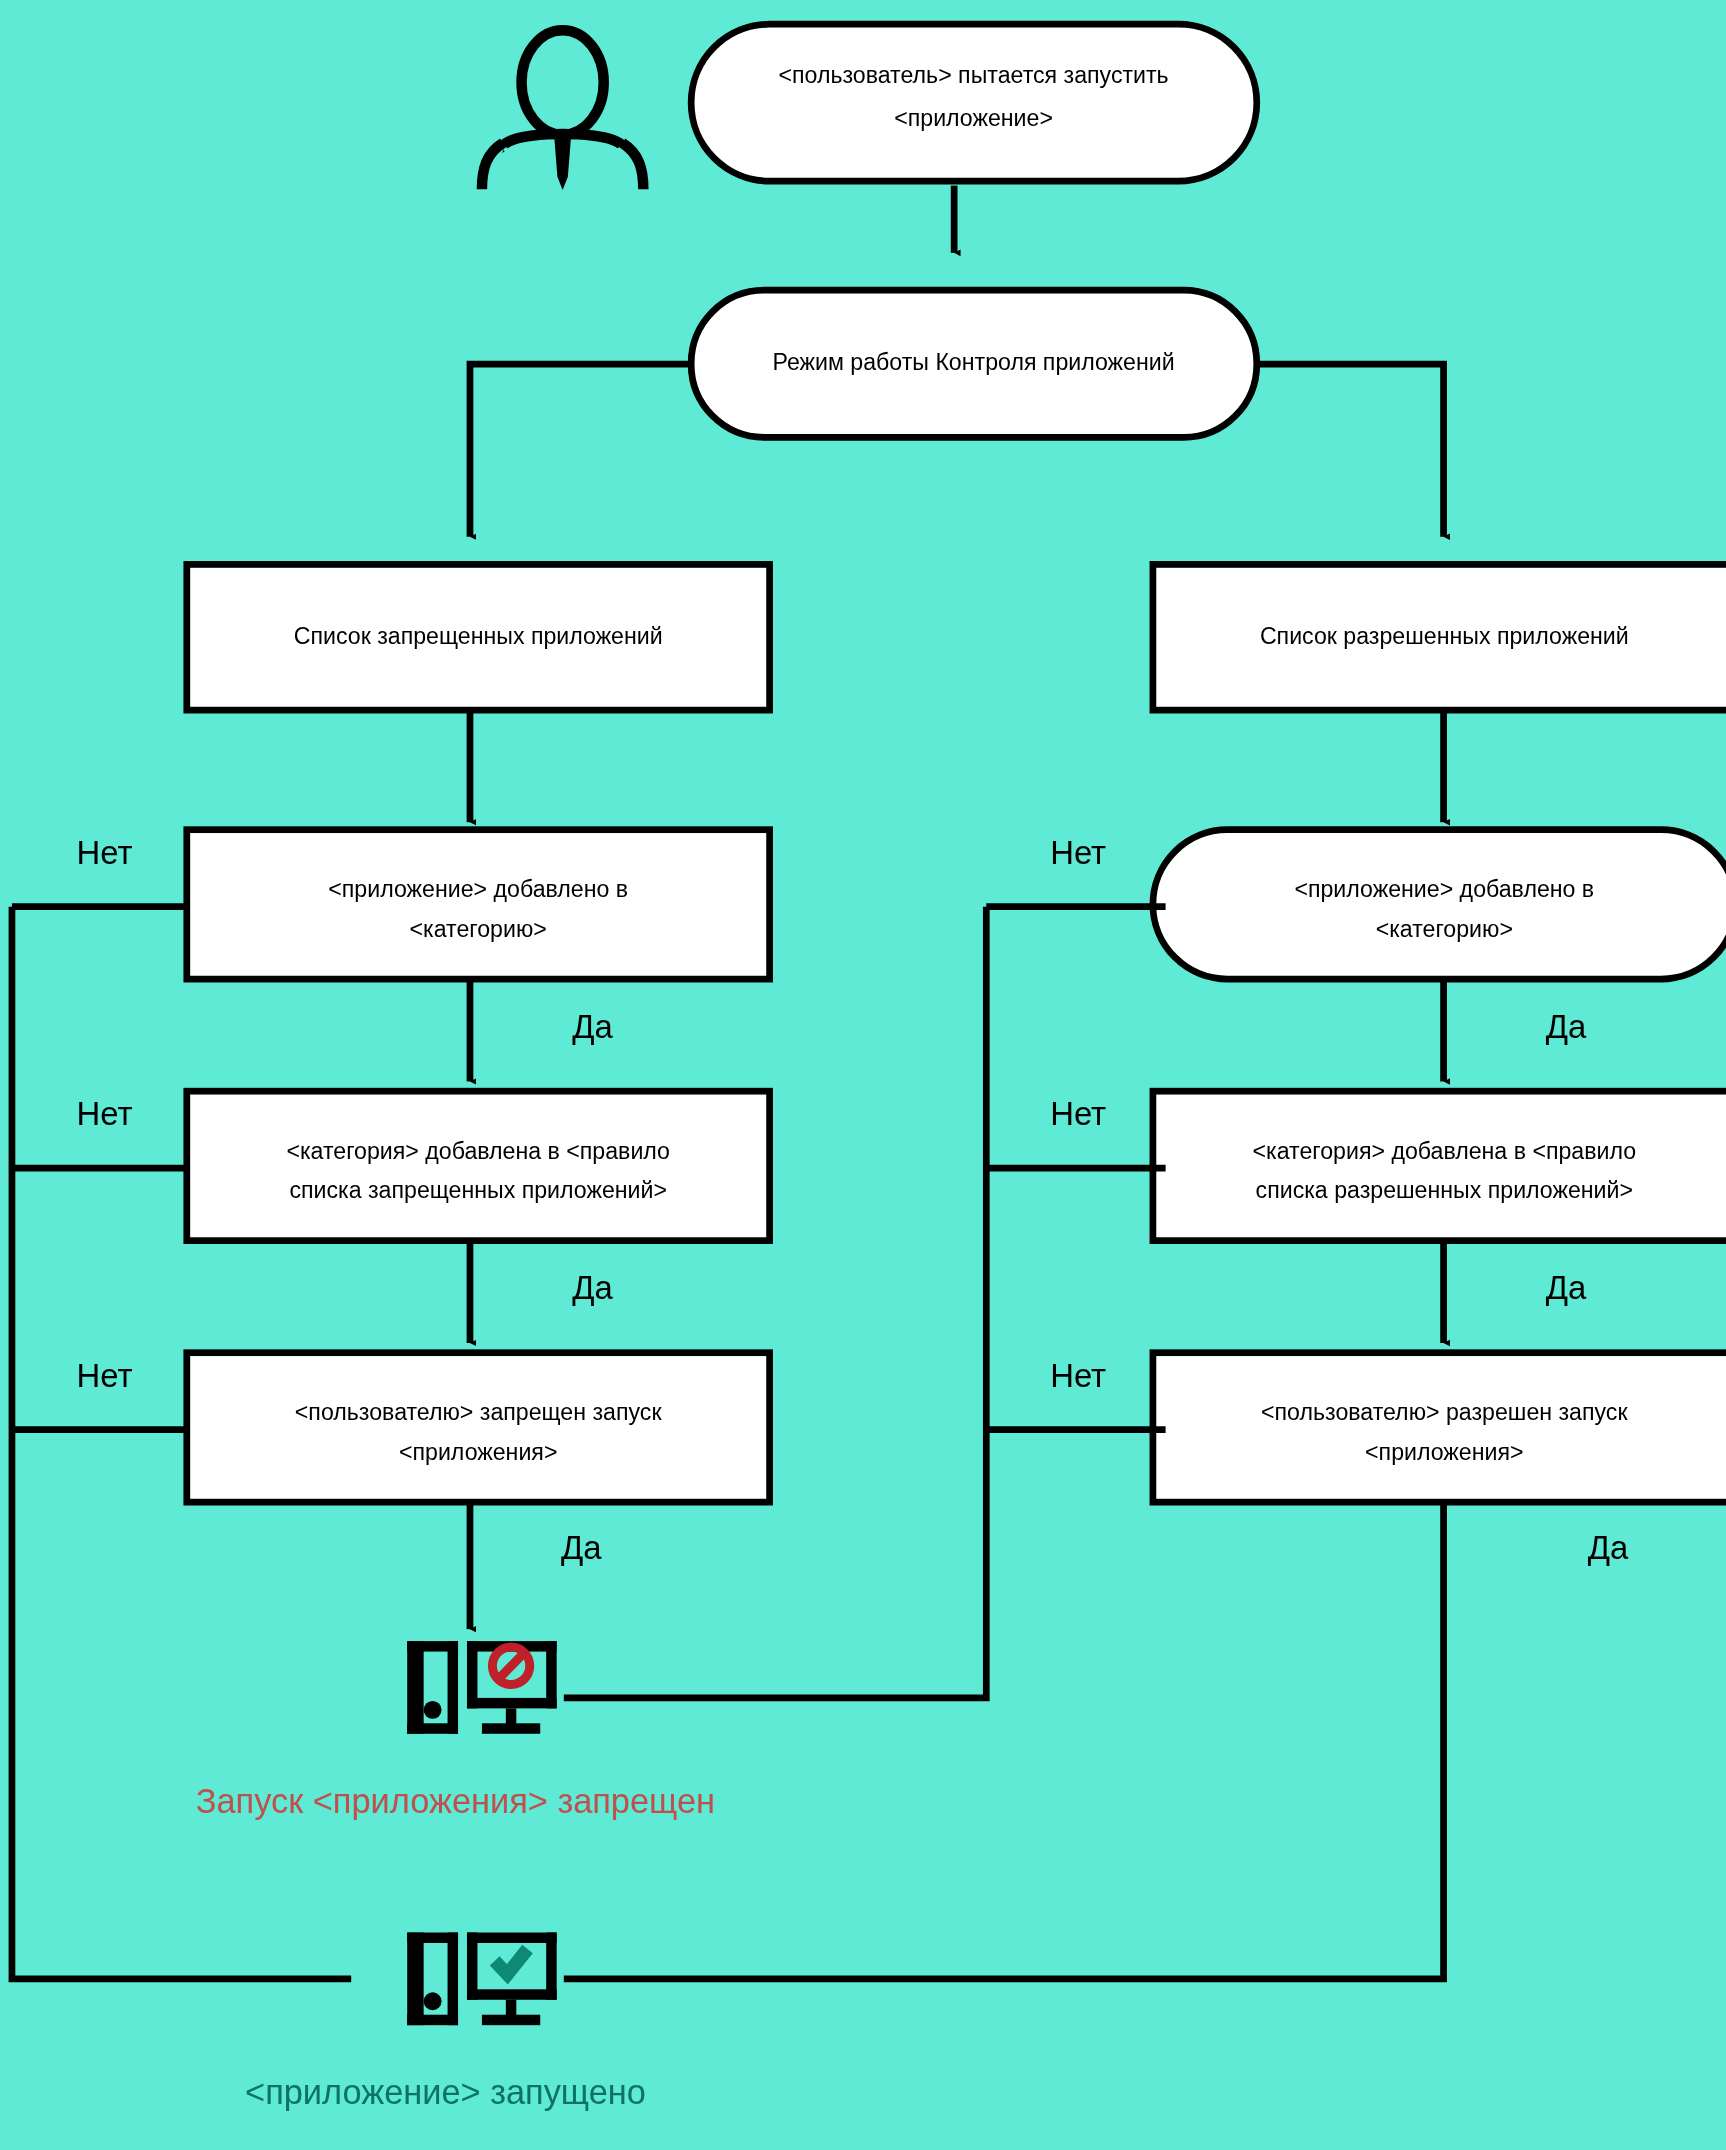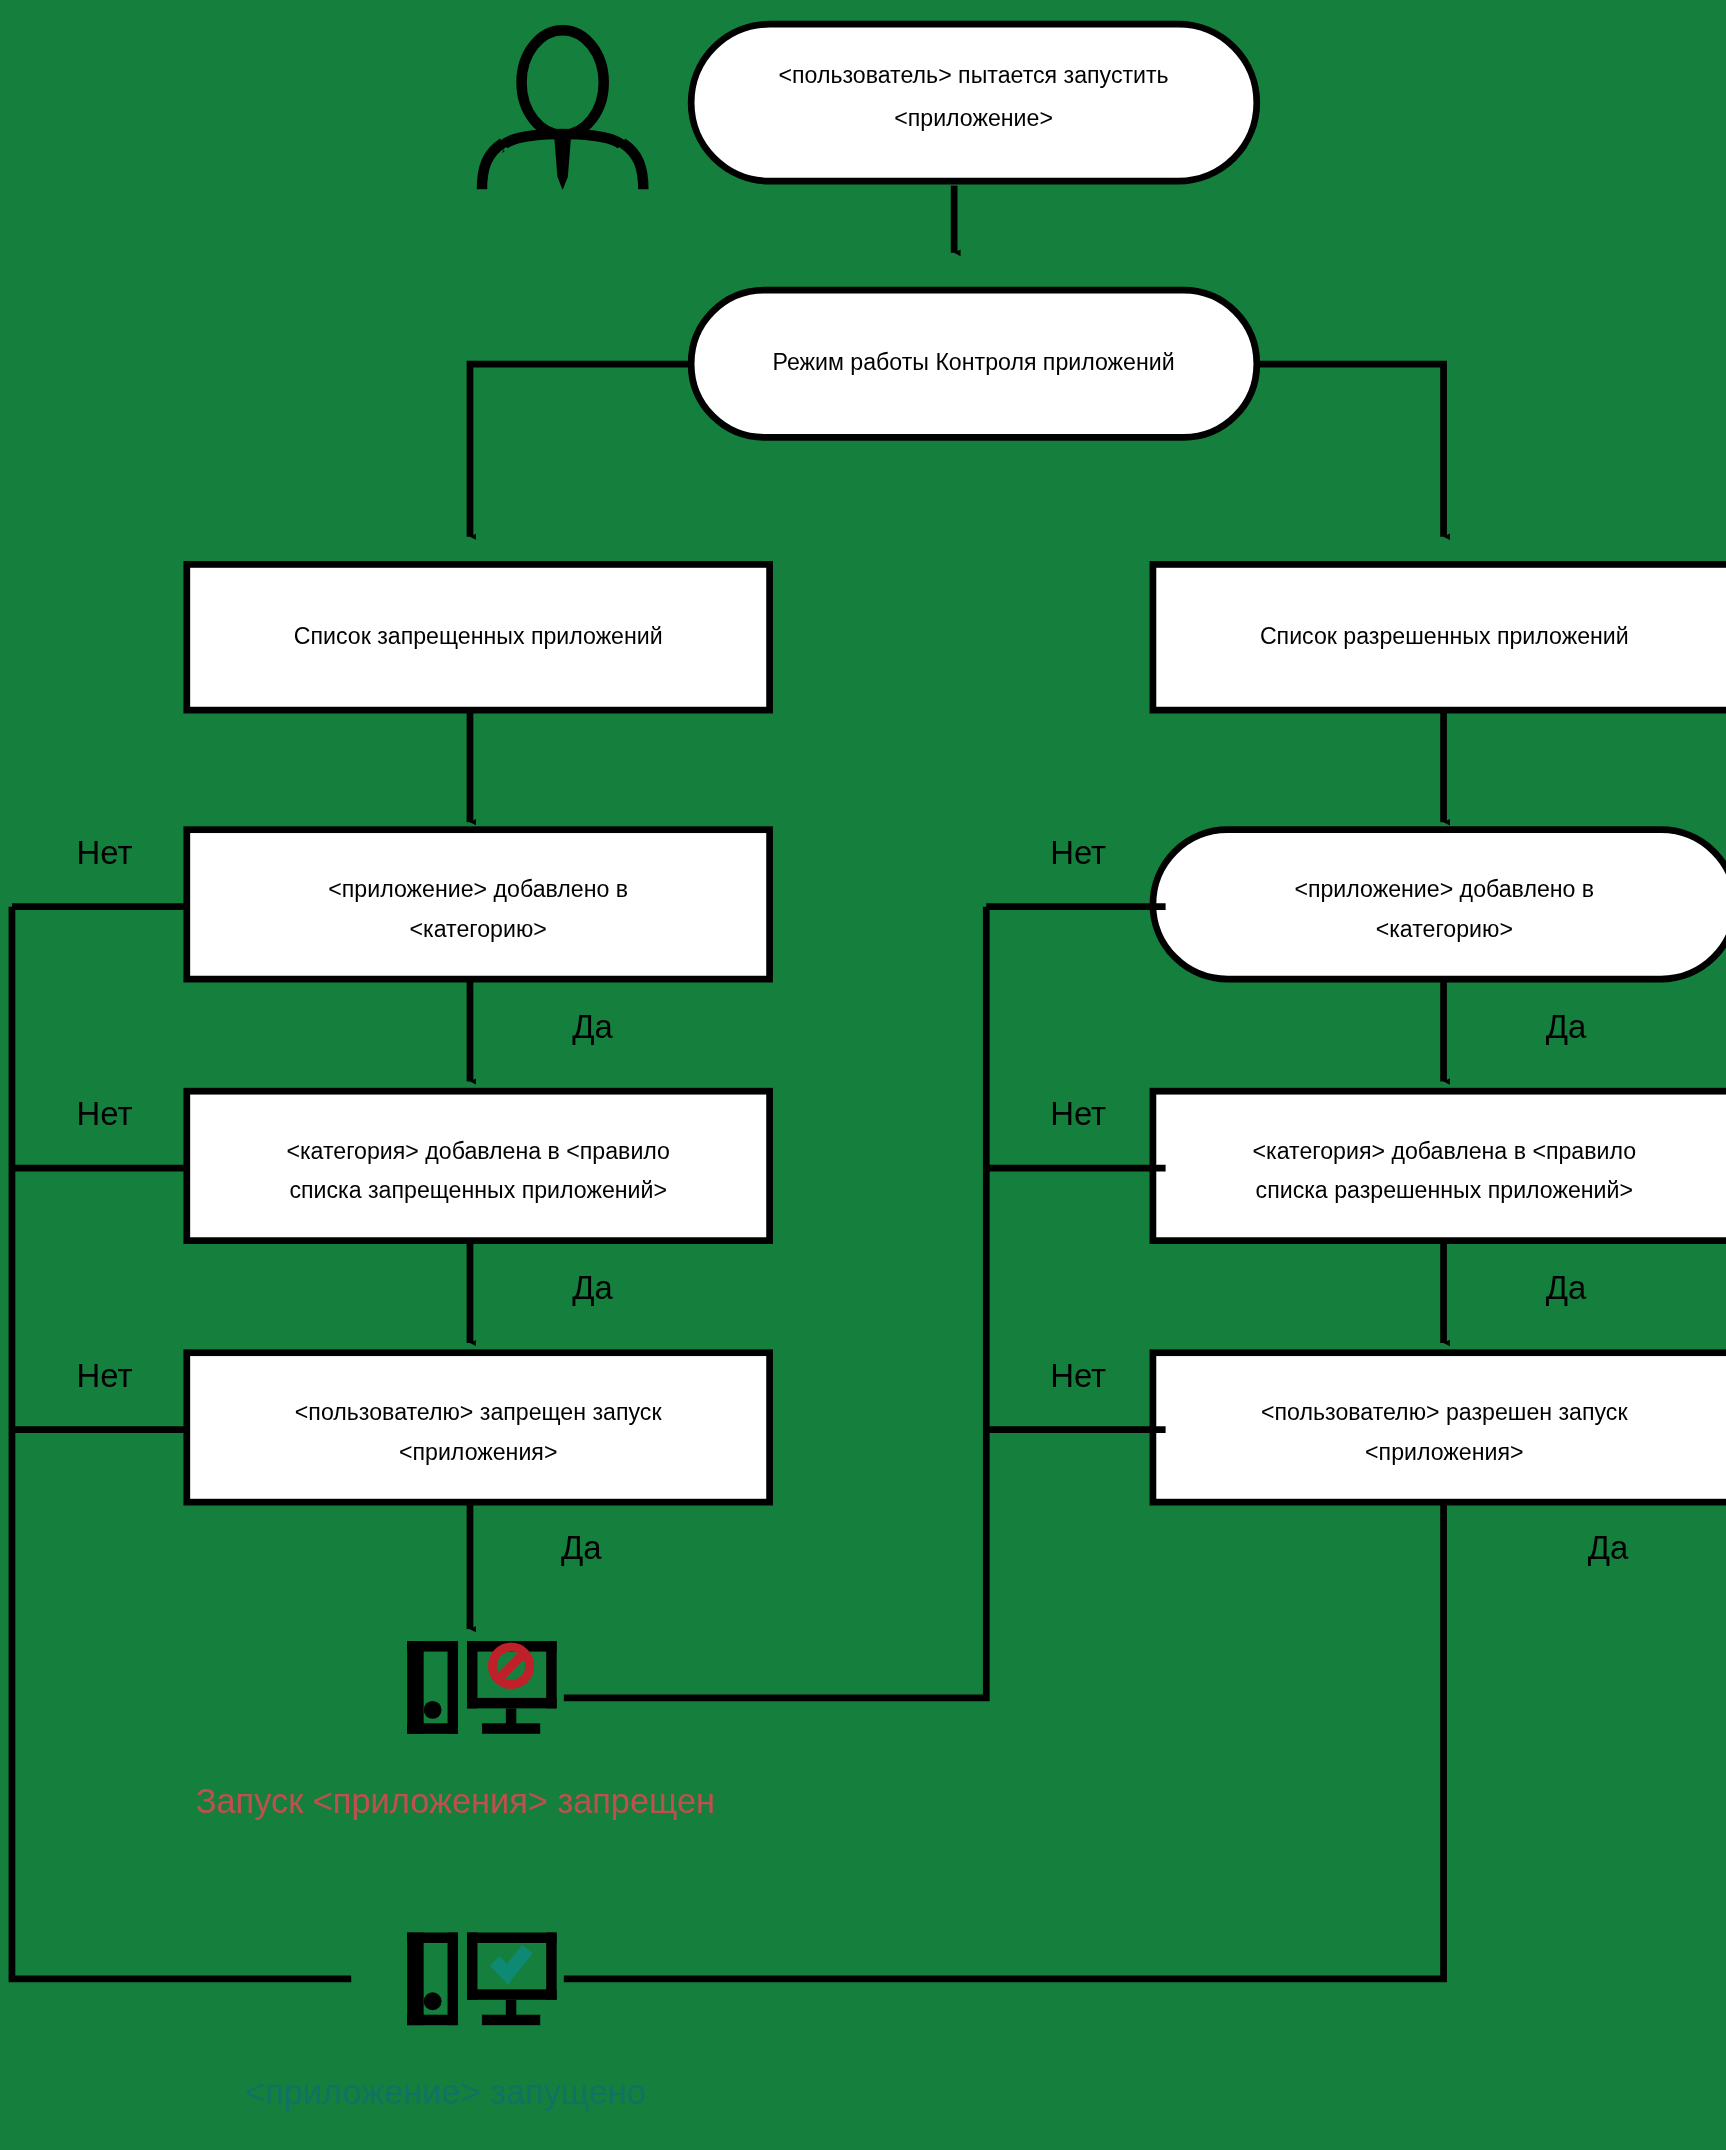--- a/index.html
+++ b/index.html
@@ -8,21 +8,21 @@
     padding: 0;
     background: #ffffff;
   }
   body {
     font-family: "Liberation Sans", "DejaVu Sans", sans-serif;
   }
   #diagram-root {
     position: relative;
     width: 1726px;
     height: 2151px;
-    background: #15803d;
+    background: #5eead4;
     overflow: hidden;
   }
   svg.flow {
     display: block;
     width: 1726px;
     height: 2151px;
   }
   .node-shape {
     fill: #ffffff;
     stroke: #000000;

